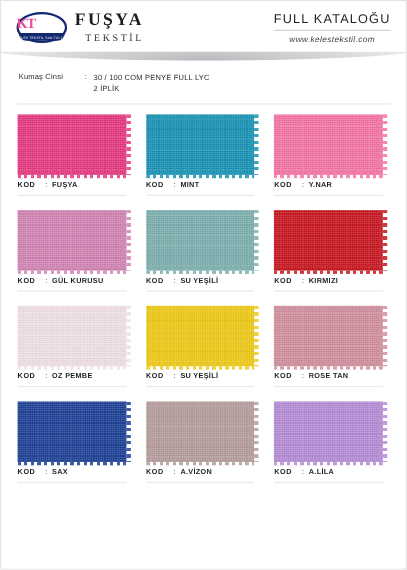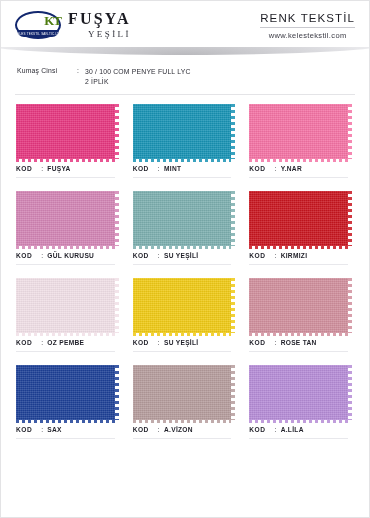--- a/index.html
+++ b/index.html
@@ -60,27 +60,27 @@
     position: absolute;
     left: 2px;
     right: 2px;
     bottom: 2px;
     height: 7px;
     background: #12276e;
     border-radius: 0 0 40px 40px;
   }
   .logo-kt {
     position: absolute;
-    left: 12px; right: 0; top: 3px;
-    text-align: right;
+    left: 0; right: 0; top: 3px;
+    text-align: left;
     font-family: "Liberation Serif", serif;
     font-weight: bold;
     font-size: 13px;
     line-height: 13px;
-    color: #4d7c0f;
+    color: #ec4899;
     letter-spacing: -1px;
   }
   .logo-sub {
     position: absolute;
     left: 0; right: 0; bottom: 2px;
     text-align: center;
     font-size: 3px;
     line-height: 6px;
     color: #ffffff;
     letter-spacing: .2px;
@@ -118,20 +118,21 @@
   .catalog-rule {
     height: 1px;
     background: #c9c9cf;
     margin: 3px 0 3px 0;
   }
   .catalog-url {
     font-size: 7.5px;
     letter-spacing: .35px;
     color: #3a3a44;
     white-space: nowrap;
+    font-style: italic;
   }
 
   
   .header-shadow {
     position: relative;
     height: 16px;
     overflow: hidden;
   }
   .header-shadow::before {
     content: "";
@@ -250,26 +251,26 @@
 
     <div class="brand">
       <div class="logo-mark">
         <div class="logo-oval"></div>
         <div class="logo-band"></div>
         <div class="logo-kt">KT</div>
         <div class="logo-sub">KELES TEKSTIL SAN.TIC.LTD.STI</div>
       </div>
       <div class="brand-text">
         <div class="brand-name">FUŞYA</div>
-        <div class="brand-sub">YEŞİLİ</div>
+        <div class="brand-sub">TEKSTİL</div>
       </div>
     </div>
 
     <div class="header-right">
-      <div class="catalog-title">RENK TEKSTİL</div>
+      <div class="catalog-title">FULL KATALOĞU</div>
       <div class="catalog-rule"></div>
       <div class="catalog-url">www.kelestekstil.com</div>
     </div>
 
   </div>
 
   <div class="header-shadow"></div>
 
   <div class="fabric-info">
     <div class="fabric-label">Kumaş Cinsi</div>

